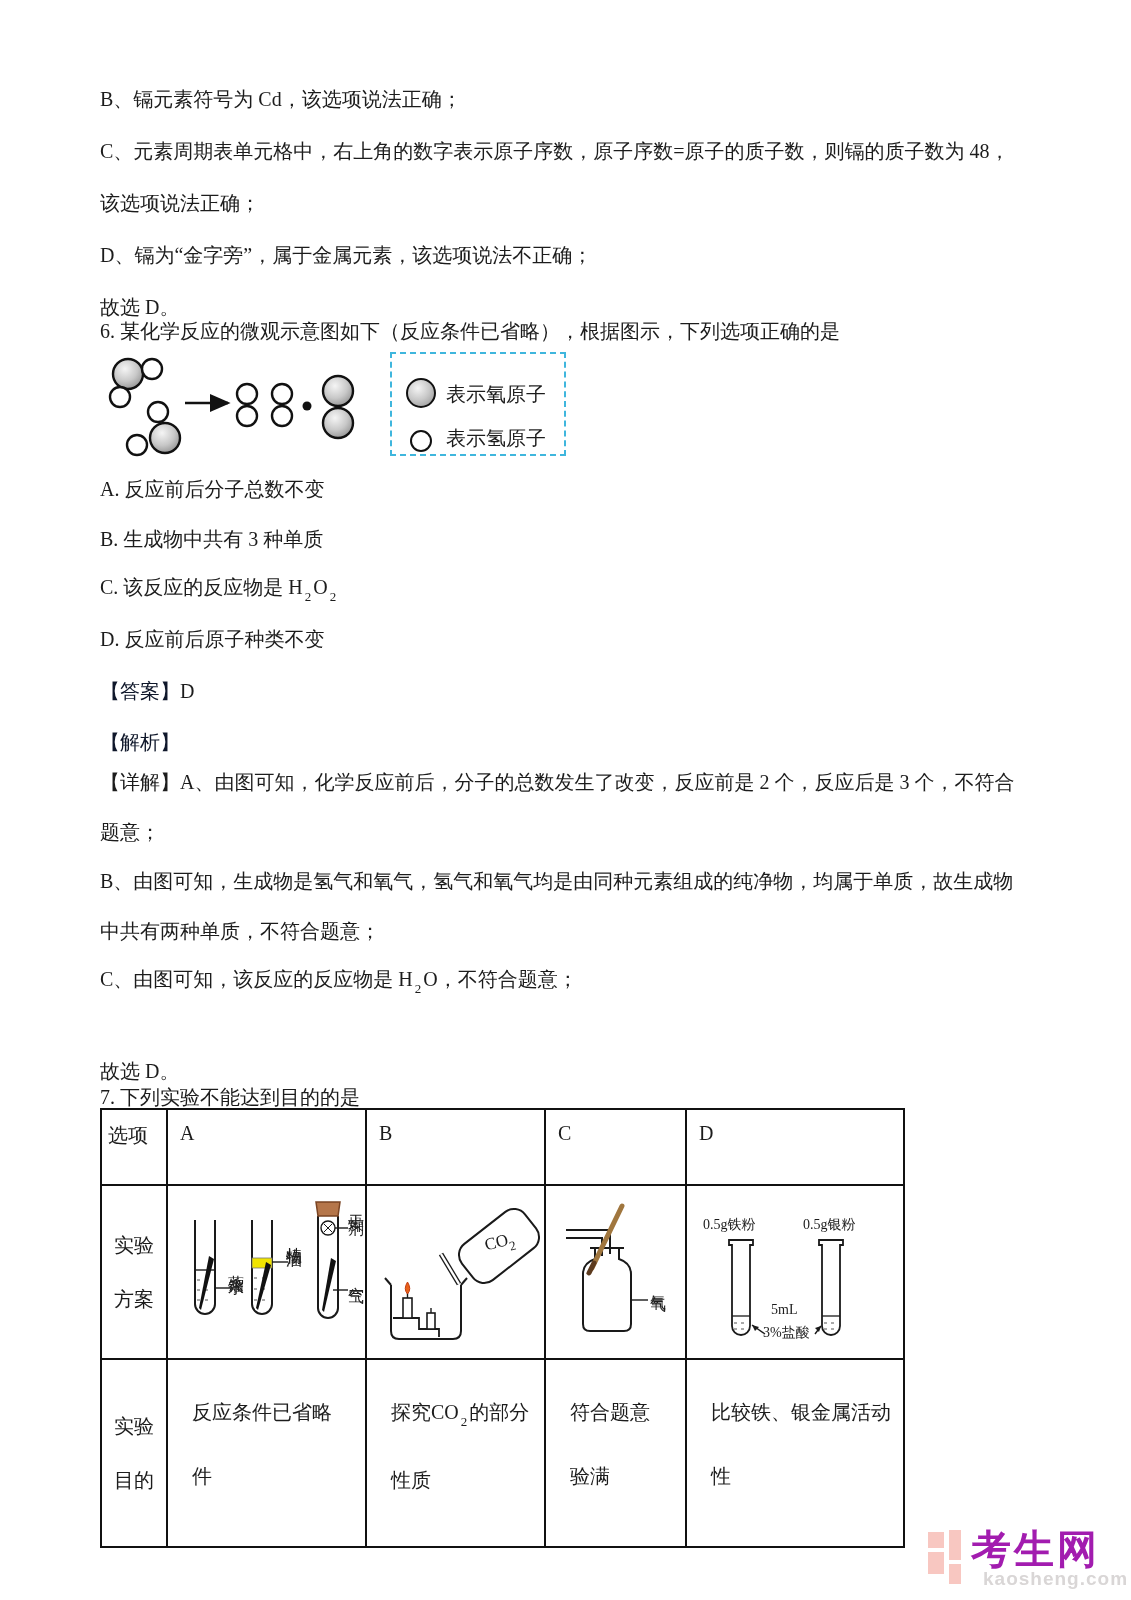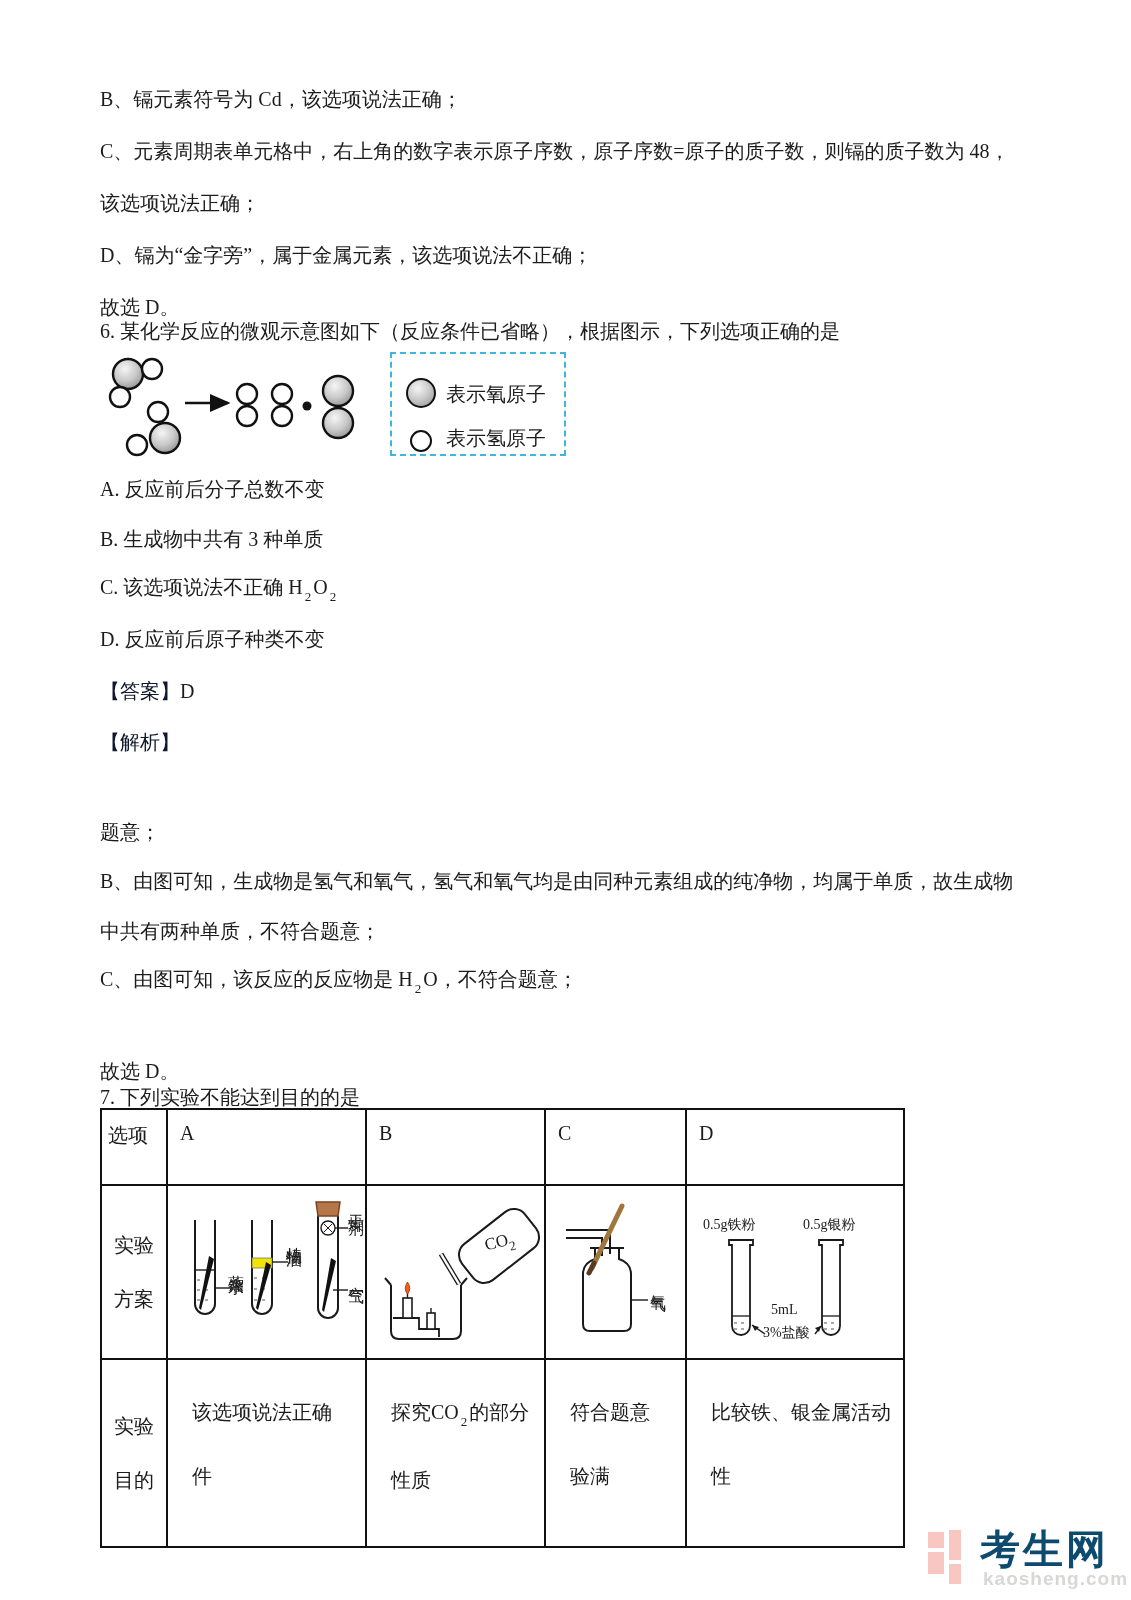--- a/index.html
+++ b/index.html
@@ -29,22 +29,22 @@
   .vlabel{position:absolute;writing-mode:vertical-rl;text-orientation:upright;
       font-size:16px;line-height:1;letter-spacing:2px;}
   .dlabel{position:absolute;font-size:14px;white-space:nowrap;}
   .purpose{padding:30px 0 0 12px;}
   .purpose div{line-height:1;margin-bottom:44px;white-space:nowrap;}
   .co2tag{position:absolute;font-size:17px;transform:rotate(-14deg);}
   
   .wm{position:absolute;left:928px;top:1524px;width:205px;height:72px;}
   .wm-logo{position:absolute;left:0;top:6px;width:40px;height:58px;}
   .wm-logo i{position:absolute;background:#f8c7c1;}
-  .wm-name{position:absolute;left:52px;top:-2px;font-size:40px;font-weight:bold;
-      color:#0c4a6e;letter-spacing:3px;font-family:"Liberation Sans",sans-serif;}
+  .wm-name{position:absolute;left:43px;top:-2px;font-size:40px;font-weight:bold;
+      color:#a21caf;letter-spacing:3px;font-family:"Liberation Sans",sans-serif;}
   .wm-url{position:absolute;left:55px;top:44px;font-size:19px;font-weight:bold;
       color:#d9d6d6;letter-spacing:1px;font-family:"Liberation Sans",sans-serif;}
 </style>
 </head>
 <body>
 
 <div id="page">
 
   <div class="ln" style="top:86px">B、镉元素符号为 Cd，该选项说法正确；</div>
   <div class="ln" style="top:138px">C、元素周期表单元格中，右上角的数字表示原子序数，原子序数=原子的质子数，则镉的质子数为 48，</div>
@@ -95,26 +95,27 @@
       <span class="legend-text">表示氧原子</span>
     </div>
     <div class="legend-row">
       <span class="atom-h"></span>
       <span class="legend-text">表示氢原子</span>
     </div>
   </div>
 
   <div class="ln" style="top:476px">A. 反应前后分子总数不变</div>
   <div class="ln" style="top:526px">B. 生成物中共有 3 种单质</div>
-  <div class="ln" style="top:574px"><span>C. 该选项说法不正确 H</span><sub class="f">2</sub><span>O</span><sub class="f">2</sub></div>
+  <div class="ln" style="top:574px"><span>C. 该反应的反应物是 H</span><sub class="f">2</sub><span>O</span><sub class="f">2</sub></div>
   <div class="ln" style="top:626px">D. 反应前后原子种类不变</div>
 
   <div class="ln" style="top:678px"><span class="blue">【答案】</span><span>D</span></div>
   <div class="ln" style="top:729px"><span class="blue">【解析】</span></div>
 
+  <div class="ln" style="top:769px"><span>【详解】</span><span>A、由图可知，化学反应前后，分子的总数发生了改变，反应前是 2 个，反应后是 3 个，不符合</span></div>
   <div class="ln" style="top:819px">题意；</div>
   <div class="ln" style="top:918px">中共有两种单质，不符合题意；</div>
   <div class="ln" style="top:868px">B、由图可知，生成物是氢气和氧气，氢气和氧气均是由同种元素组成的纯净物，均属于单质，故生成物</div>
   <div class="ln" style="top:966px"><span>C、由图可知，该反应的反应物是 H</span><sub class="f">2</sub><span>O，不符合题意；</span></div>
   <div class="ln" style="top:1058px">故选 D。</div>
 
   <div class="ln" style="top:1084px">7. 下列实验不能达到目的的是</div>
 
   <table class="q7">
     <colgroup>
@@ -247,21 +248,21 @@
         </div>
       </td>
     </tr>
     <tr>
       <td class="rowlabel" style="height:134px;vertical-align:middle">
         <div style="margin-bottom:34px">实验</div>
         <div>目的</div>
       </td>
       <td>
         <div class="purpose">
-          <div>该选项说法正确</div>
+          <div>反应条件已省略</div>
           <div>件</div>
         </div>
       </td>
       <td>
         <div class="purpose">
           <div><span>探究CO</span><sub class="f">2</sub><span>的部分</span></div>
           <div>性质</div>
         </div>
       </td>
       <td>

